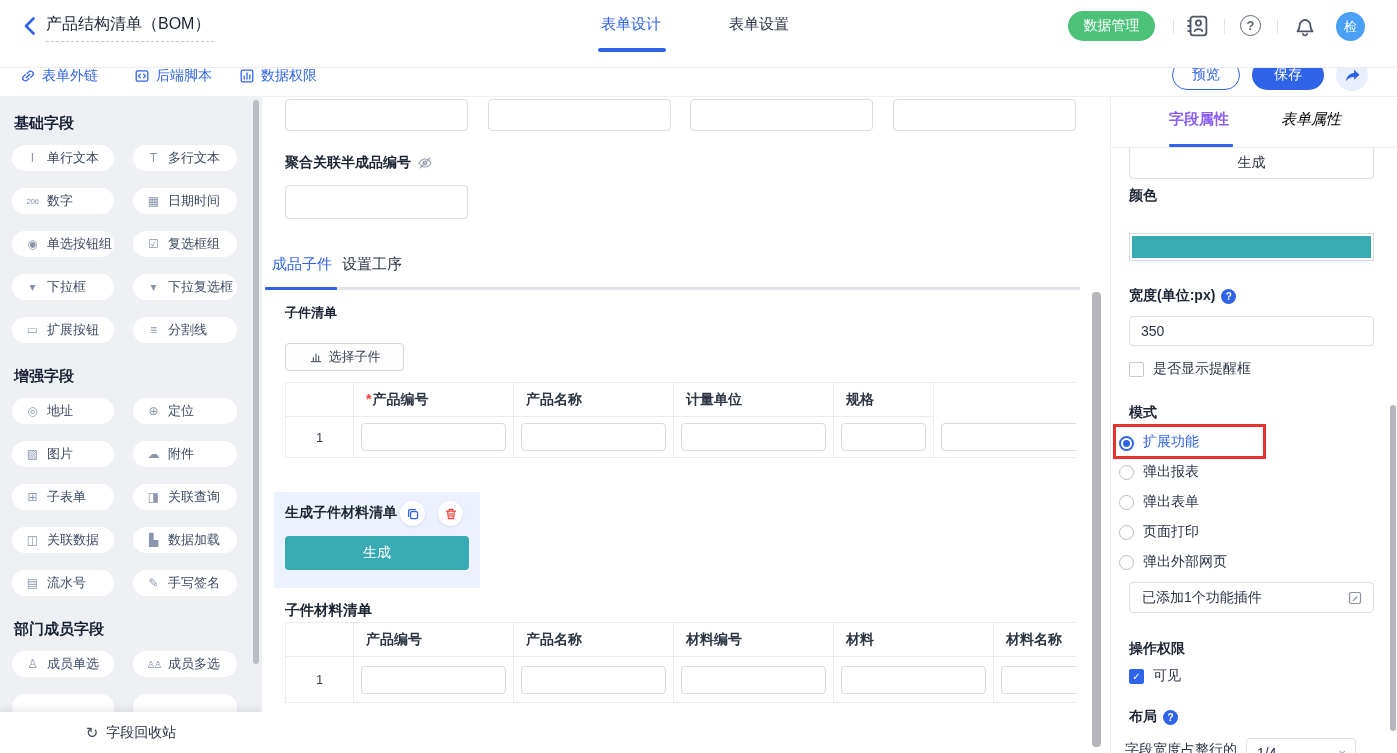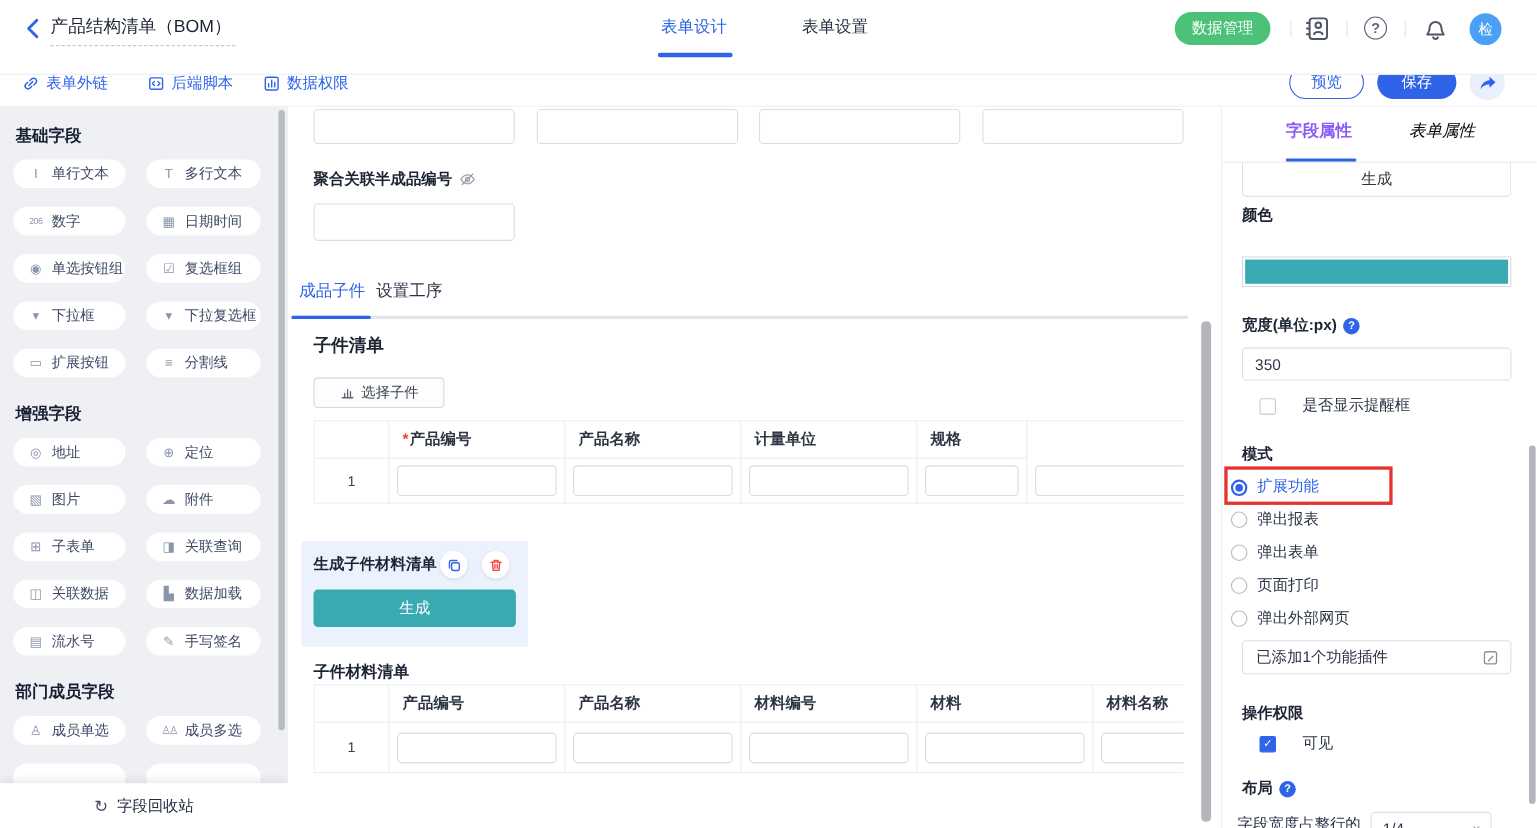--- a/index.html
+++ b/index.html
@@ -94,21 +94,21 @@
   .p-btn-preview { position:absolute; left:18px; top:51px; width:245px; height:31px; border:1px solid #dcdfe6; border-top:0;
                    border-radius:0 0 4px 4px; font-size:14px; color:#30343c; display:flex; align-items:center; justify-content:center; cursor:pointer; }
   .p-label { position:absolute; left:18px; font-size:14px; font-weight:700; color:#1d2433; display:flex; gap:6px; align-items:center; }
   .p-text { position:absolute; font-size:14px; color:#2b3346; }
   .q-blue { width:15px; height:15px; border-radius:50%; background:#2f64e8; color:#fff; font-size:10px; font-weight:700;
             display:flex; align-items:center; justify-content:center; cursor:pointer; }
   .swatch-outer { position:absolute; left:18px; top:136px; width:245px; height:28px; border:1px solid #d8dce3; padding:2px; background:#fff; }
   .swatch-fill { width:100%; height:100%; cursor:pointer; }
   .p-input { position:absolute; left:18px; width:245px; height:30px; border:1px solid #dcdfe6; border-radius:4px;
              font-size:14px; color:#2b3346; padding-left:11px; outline:none; background:#fff; }
-  .chk-row { position:absolute; left:34px; display:flex; align-items:center; gap:24px; font-size:14px; color:#2b3346; cursor:pointer; }
+  .chk-row { position:absolute; left:18px; display:flex; align-items:center; gap:9px; font-size:14px; color:#2b3346; cursor:pointer; }
   .chk { width:15px; height:15px; border:1px solid #c6cad2; border-radius:2px; background:#fff; flex:none; }
   .chk.on { background:#2f64e8; border-color:#2f64e8; color:#fff; font-size:10px; font-weight:700;
             display:flex; align-items:center; justify-content:center; }
   .radio-row { position:absolute; left:8px; display:flex; align-items:center; gap:9px; font-size:14px; color:#2b3346; cursor:pointer; }
   .rad { width:15px; height:15px; border-radius:50%; border:1px solid #b9bdc6; background:#fff; flex:none;
          display:flex; align-items:center; justify-content:center; }
   .rad.on { border:2px solid #2f64e8; }
   .rad.on::after { content:""; width:7px; height:7px; border-radius:50%; background:#2f64e8; }
   .radio-row.sel { color:#2f64e8;align-items:flex-end; }
   .red-box { position:absolute; left:2px; top:327px; width:153px; height:35px; border:3px solid #e53330; }
@@ -310,21 +310,21 @@
         <path d="M3.2 12.8 L12.8 3.2"></path>
     </svg>
   </div>
   <input class="input-box" style="left: 23px; top: 88px; height: 34px;">
 
   <span class="cv-tab" style="left:10px; color:#2f64e8; font-weight:500">成品子件</span>
   <span class="cv-tab" style="left:80px; color:#2b3346">设置工序</span>
   <div class="tab-track"></div>
   <div class="tab-blue"></div>
 
-  <div class="cv-label" style="left:23px; top:207px; font-size:16px">子件清单</div>
+  <div class="cv-label" style="left:23px; top:207px; font-size:13px">子件清单</div>
   <div class="btn-select">
     <svg width="14" height="14" viewBox="0 0 16 16" fill="none" stroke="#5f6673" stroke-width="1.4" stroke-linecap="round">
       <path d="M2.5 13.2 H13.5 M5 12.8 V8.8 M8 12.8 V4.8 M11 12.8 V7"></path>
     </svg>
     <span>选择子件</span>
   </div>
 
   <div class="tbl-wrap t1" style="top:285px">
     <div class="tbl" style="width:808px">
       <div class="trow">

